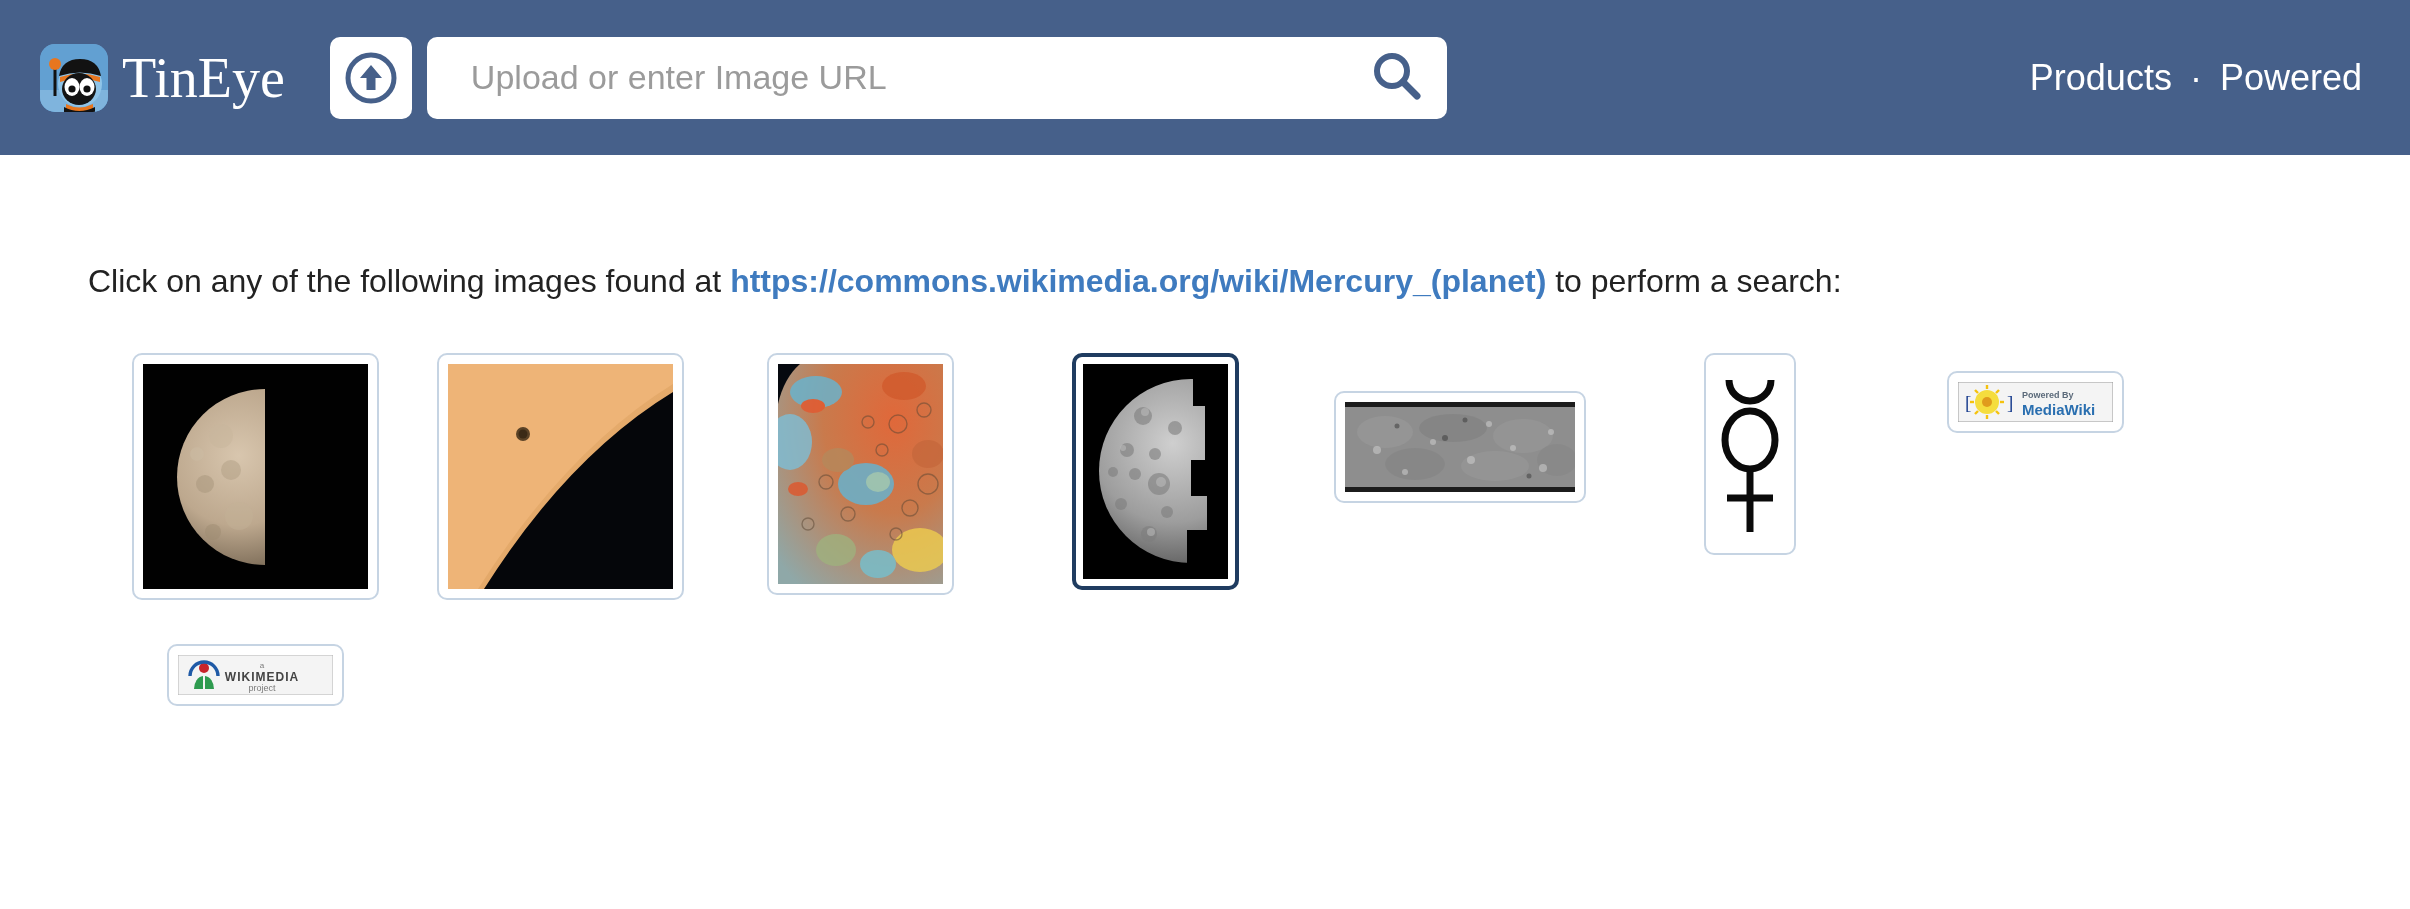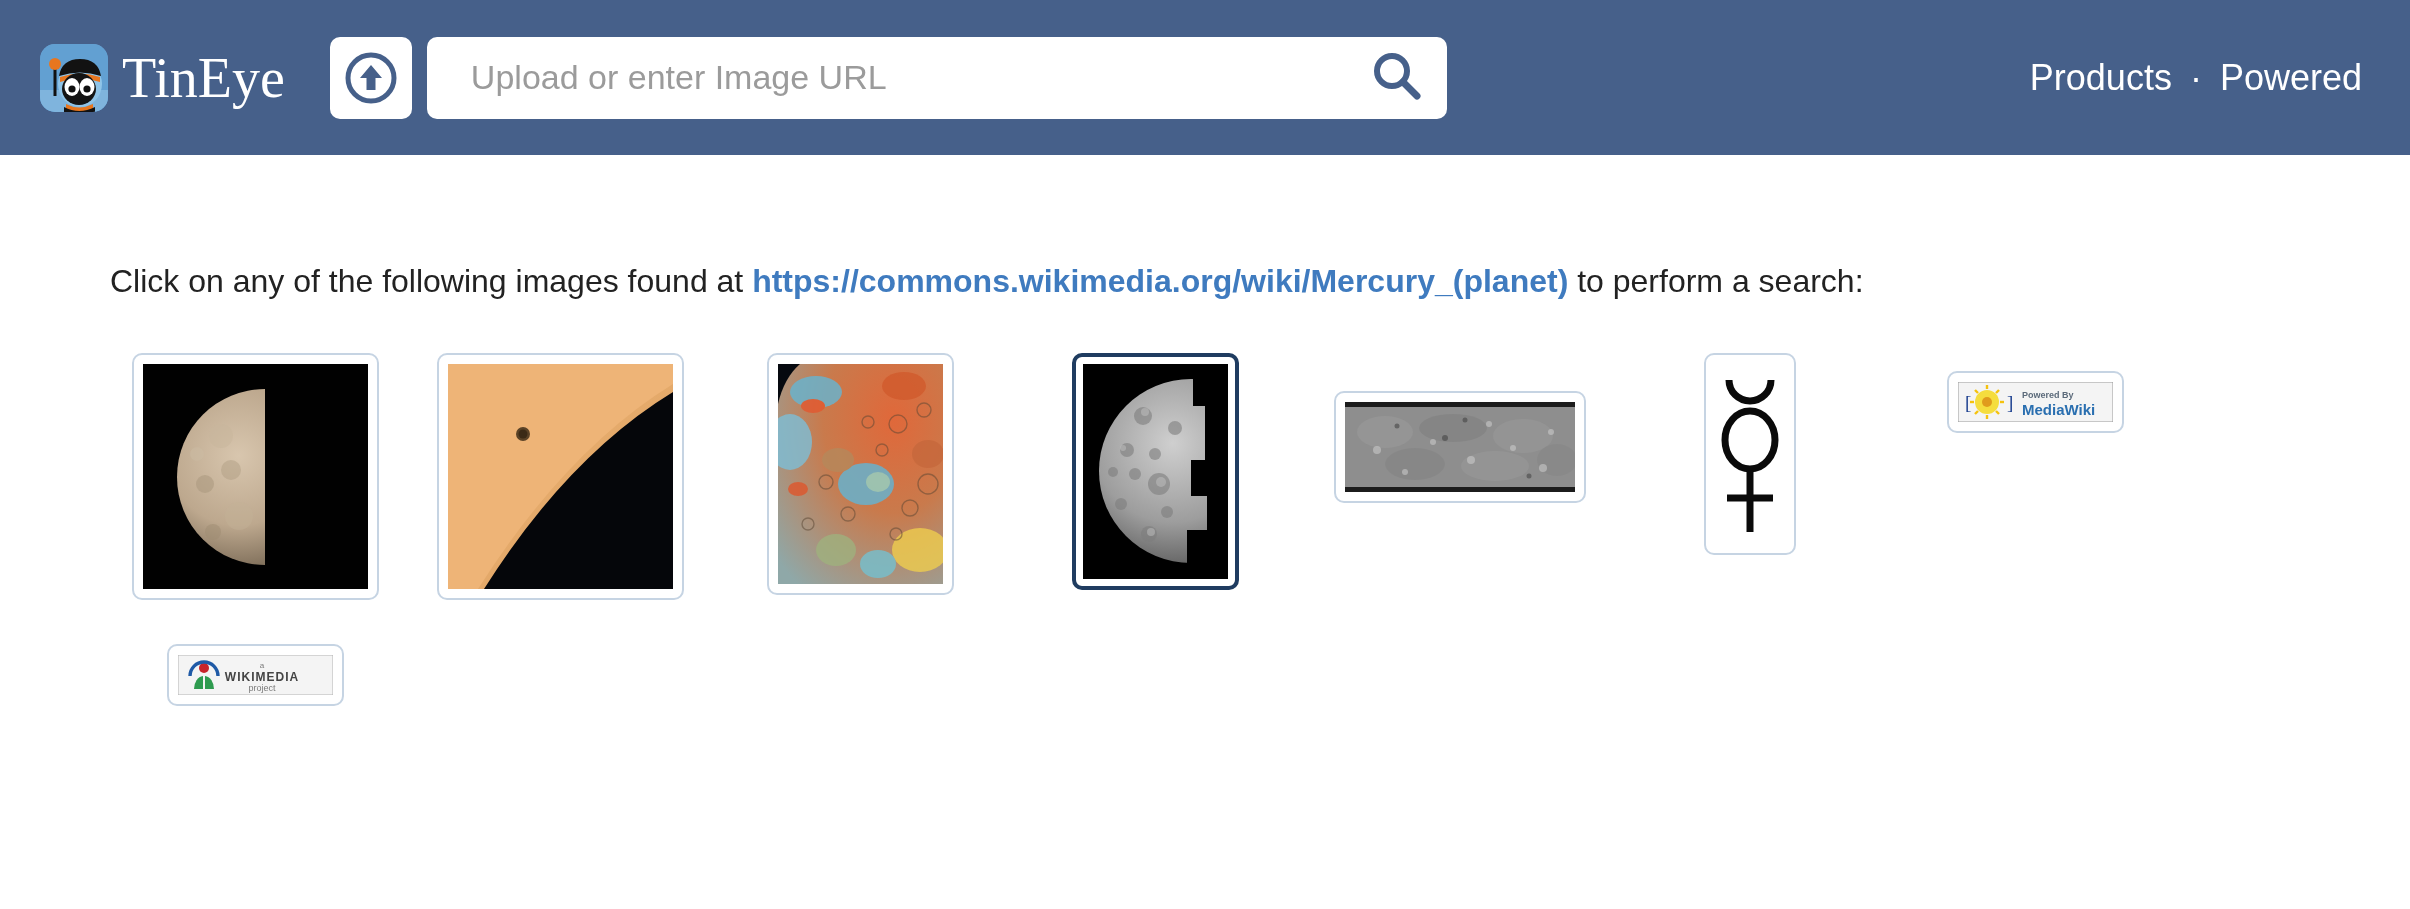--- a/index.html
+++ b/index.html
@@ -123,21 +123,21 @@
   .nav .dot {
     color: #ffffff;
     font-size: 36px;
     margin: 0 18px;
   }
 
   
   .main { padding: 0 0 0 0; }
 
   .intro {
-    margin: 106px 0 0 110px;
+    margin: 106px 0 0 88px;
     font-size: 32px;
     color: #222222;
     line-height: 1.25;
   }
   .intro a {
     color: #3f7bbf;
     font-weight: bold;
     text-decoration: none;
     cursor: pointer;
   }

